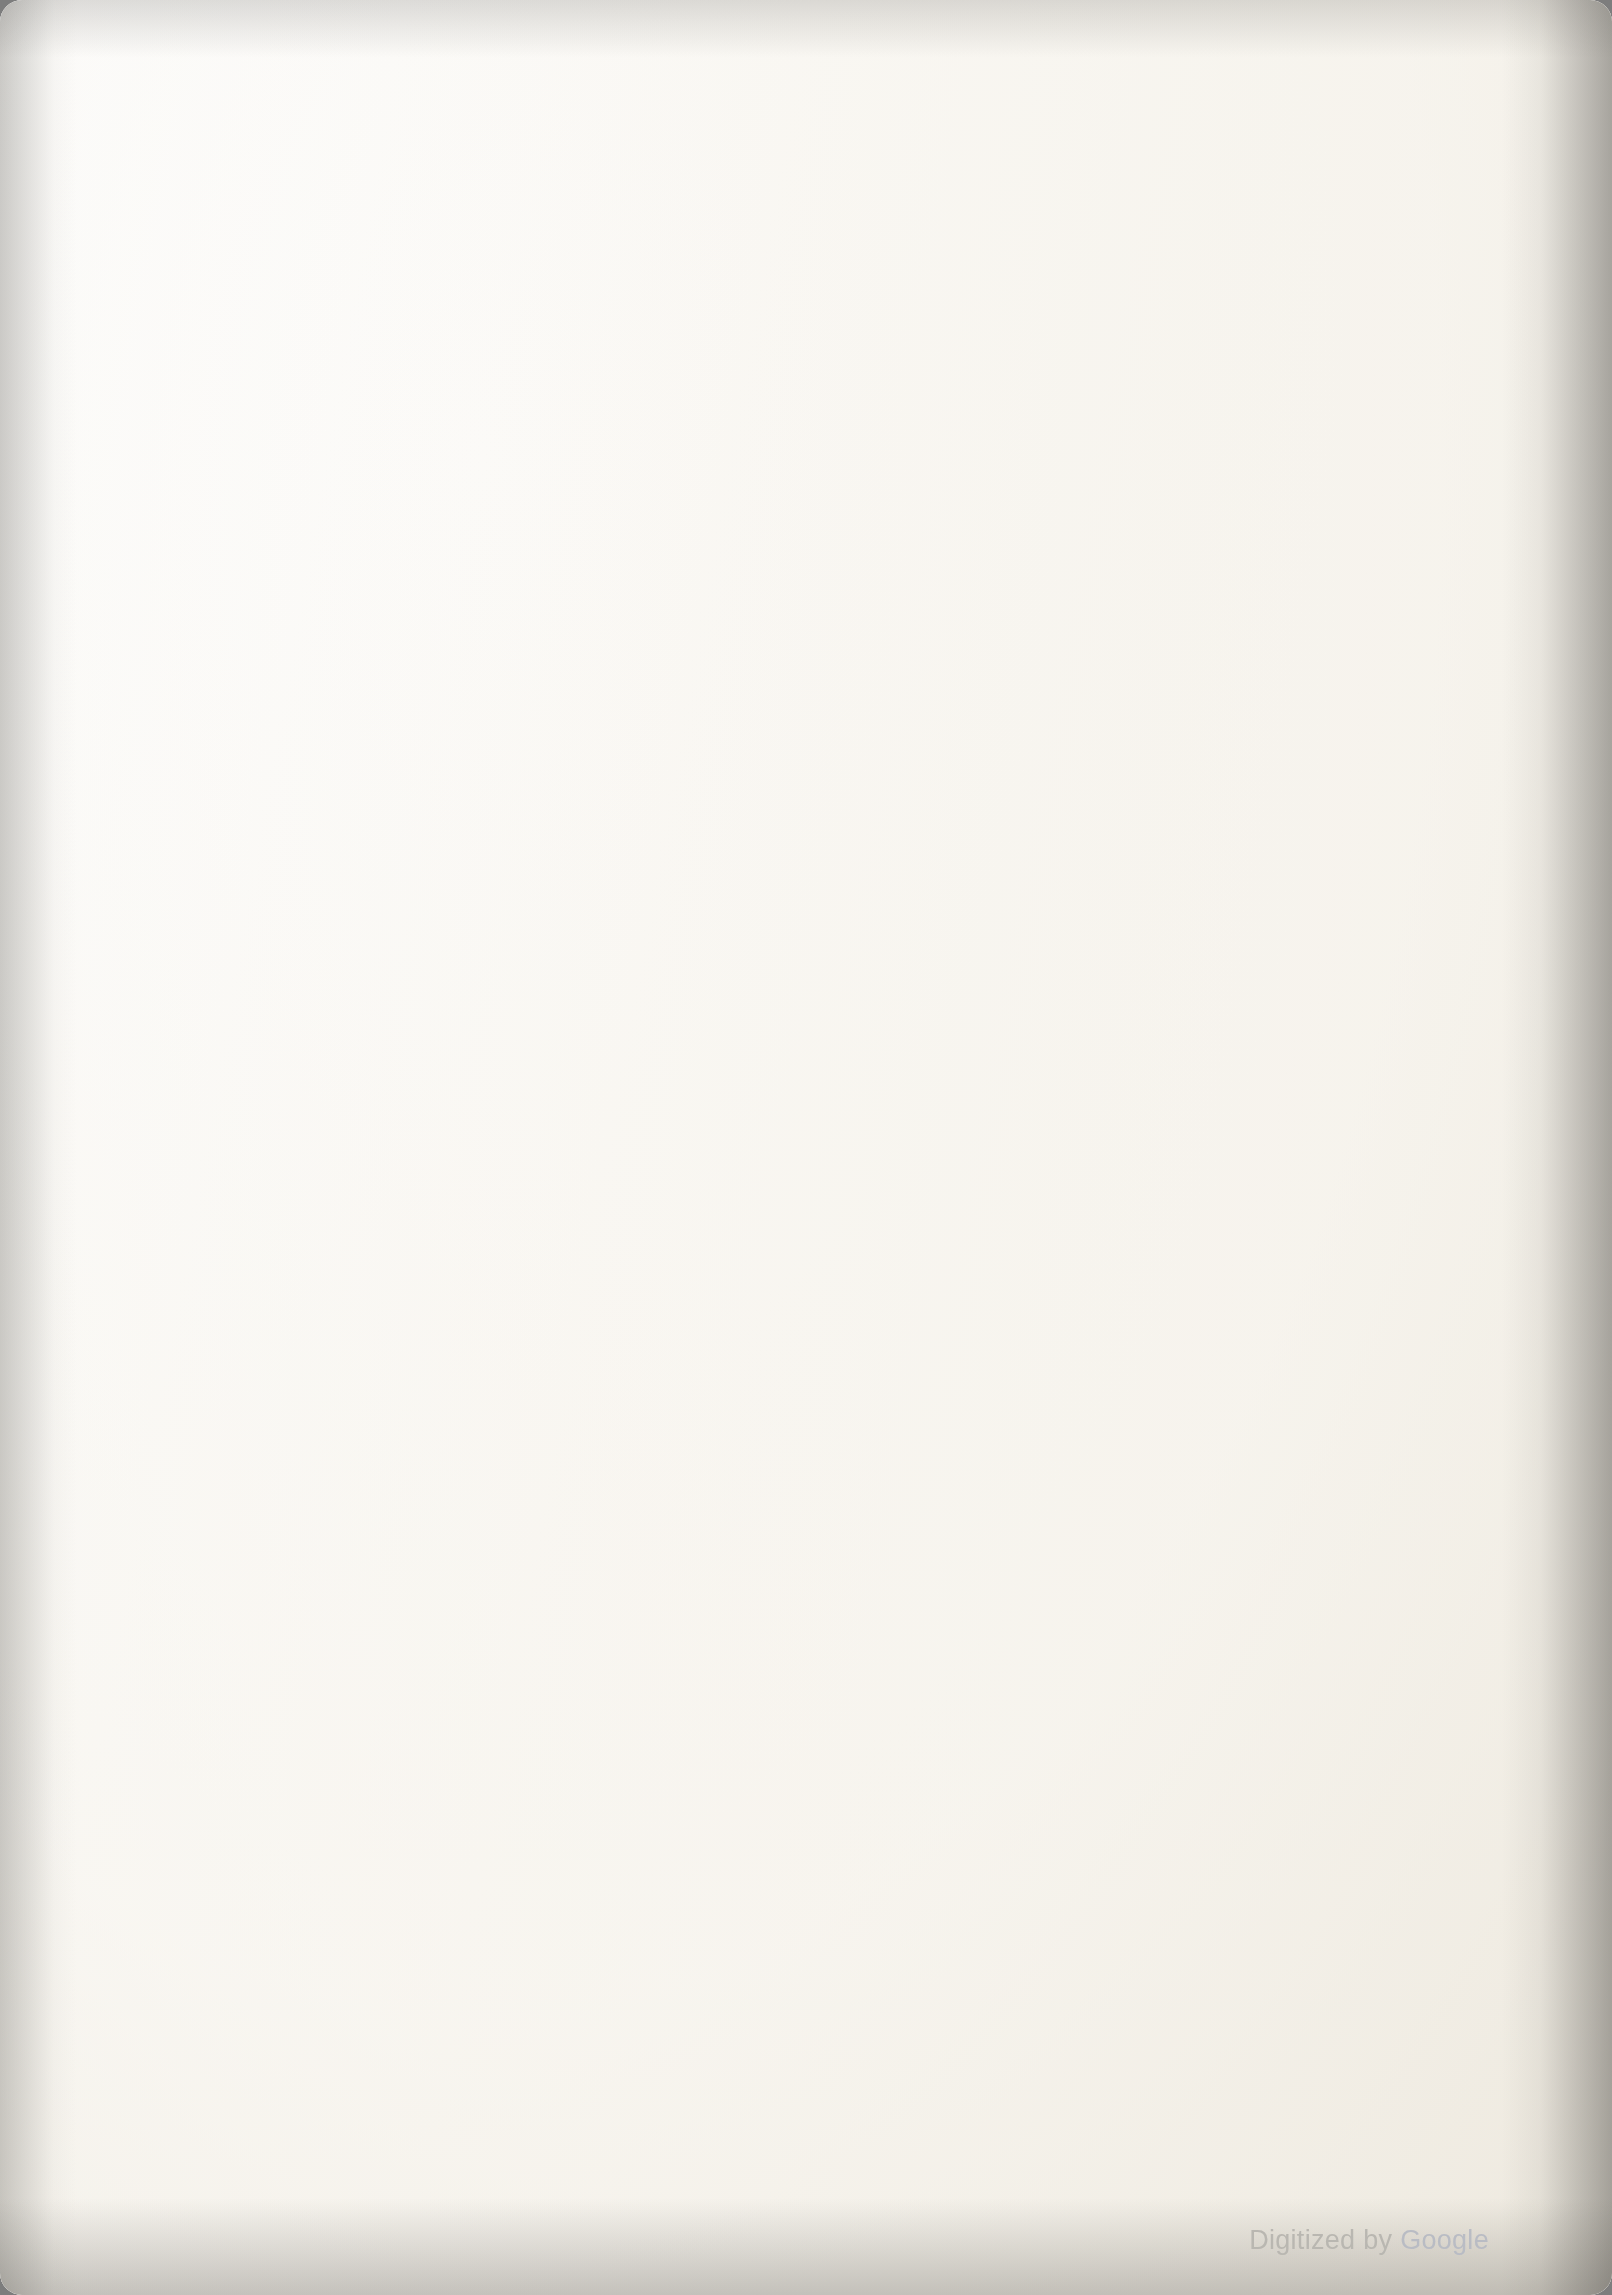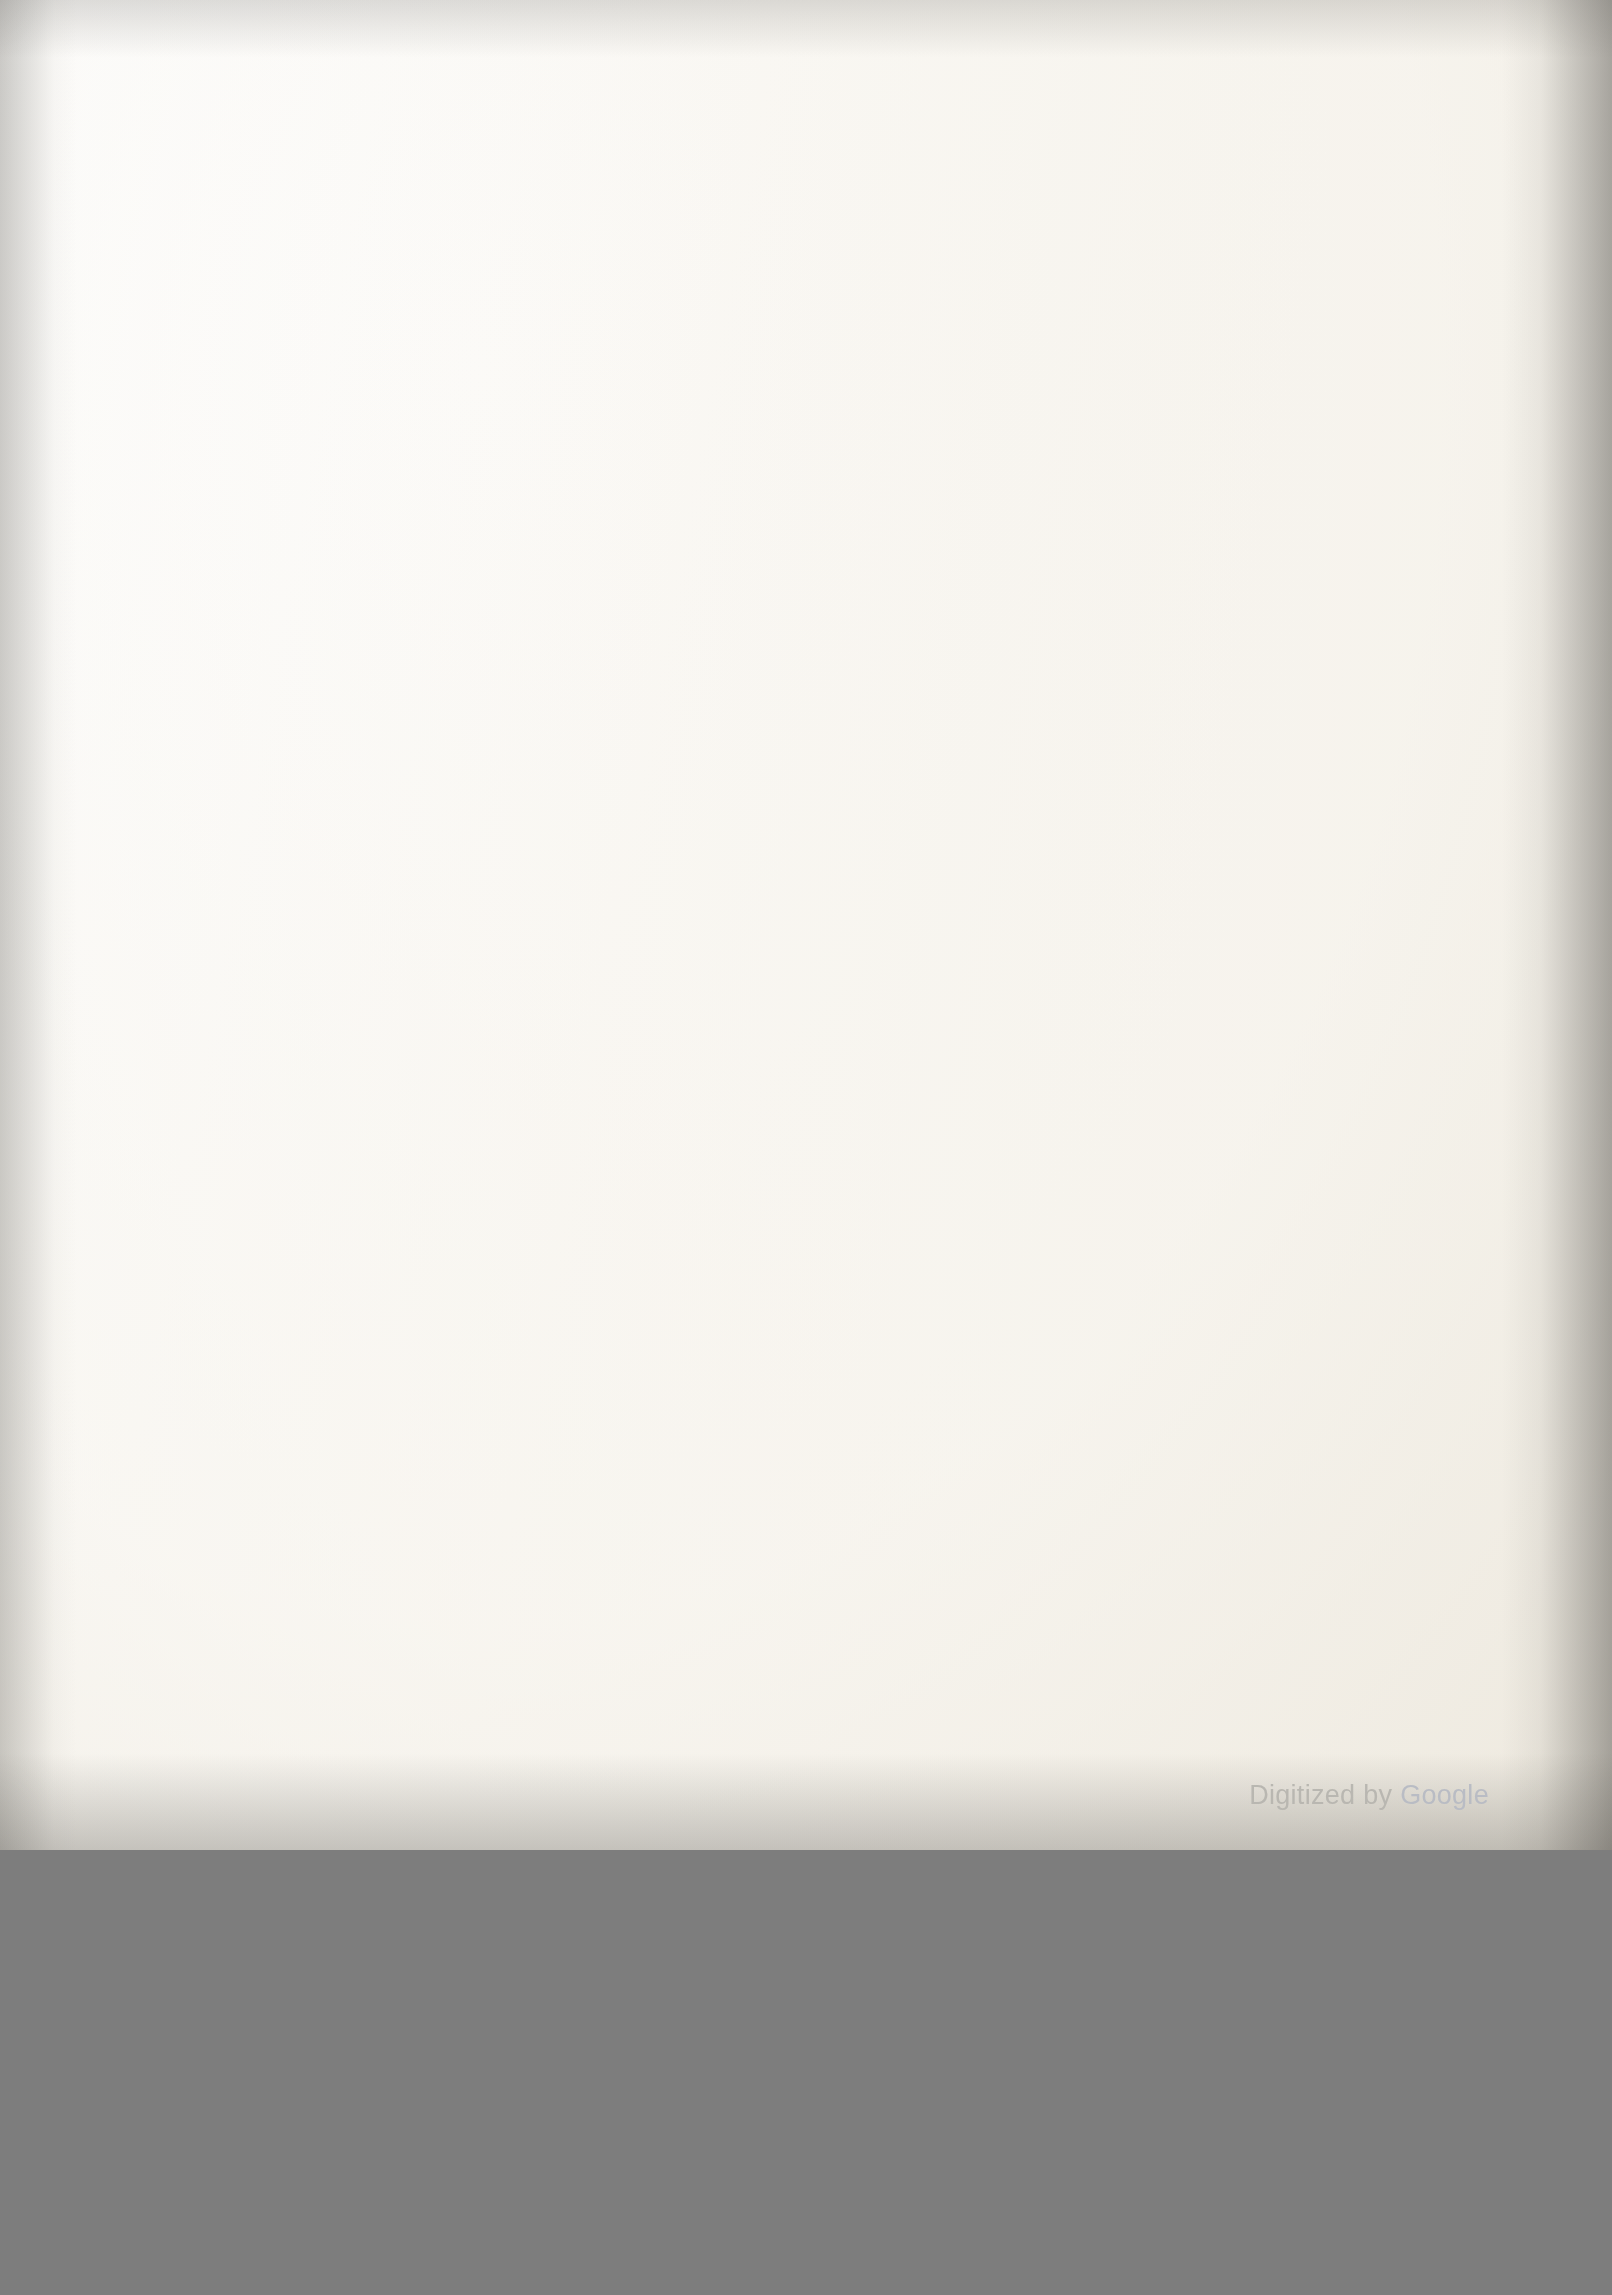--- a/index.html
+++ b/index.html
@@ -3,24 +3,25 @@
 <meta charset="utf-8">
 <style>
   html, body {
     margin: 0;
     padding: 0;
     background: #7d7d7d;
   }
   #page {
     position: relative;
     width: 1612px;
-    height: 1850px;
+    height: 2295px;
     background: #ffffff;
     overflow: hidden;
     font-family: "Liberation Serif", serif;
+    border-radius: 22px;
   }
   
   #page-tint {
     position: absolute;
     inset: 0;
     background:
       radial-gradient(ellipse at 30% 20%, rgba(255,255,255,0) 0%, rgba(246,243,236,0.55) 60%, rgba(236,231,220,0.8) 100%),
       linear-gradient(100deg, #fefefe 0%, #faf8f4 40%, #f4f1ea 100%);
     pointer-events: none;
   }

